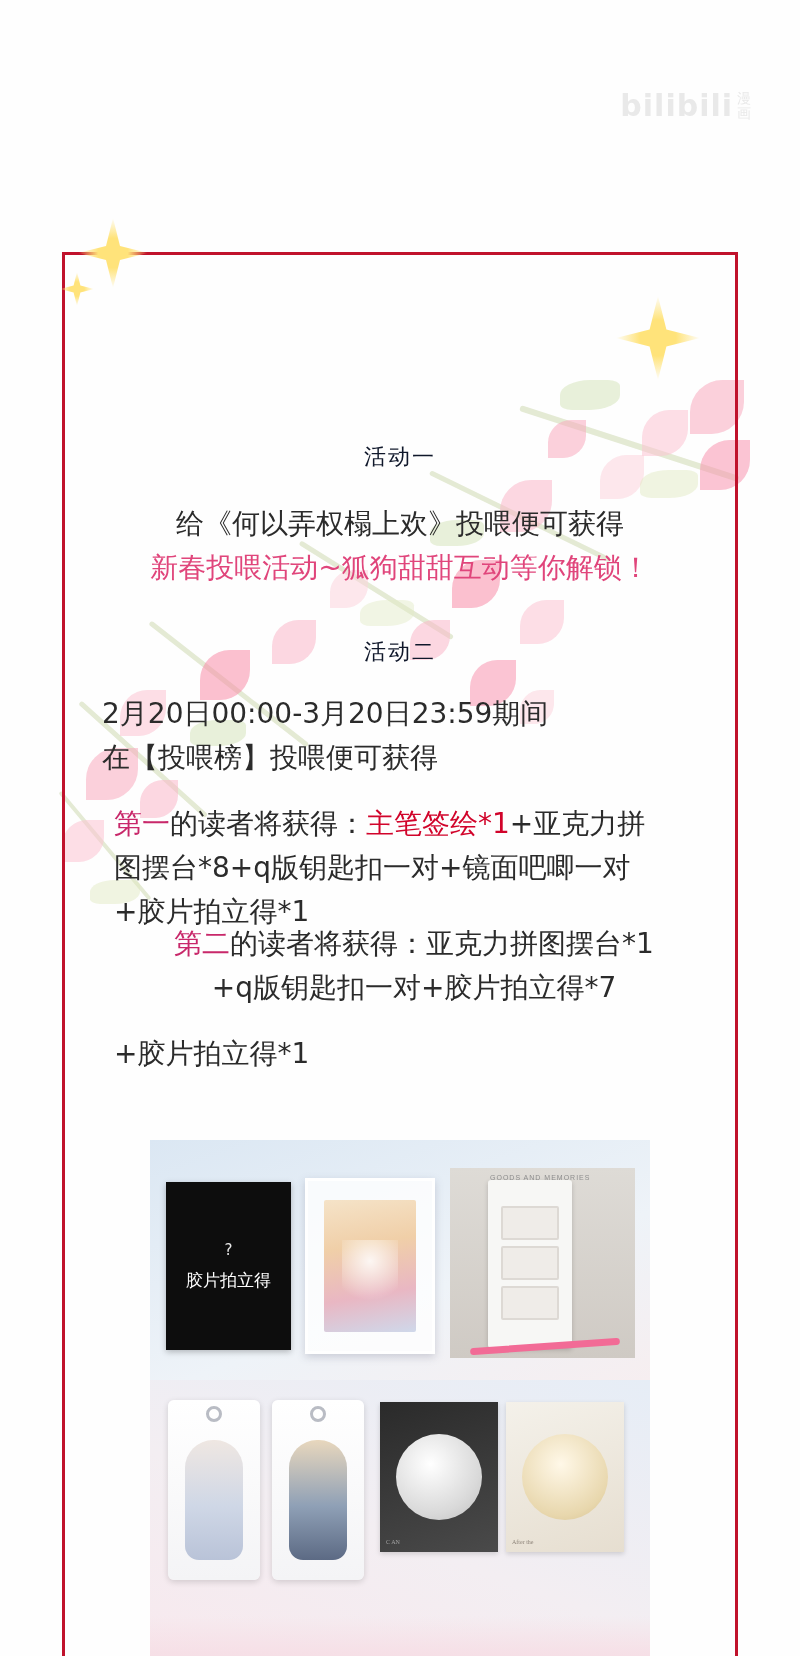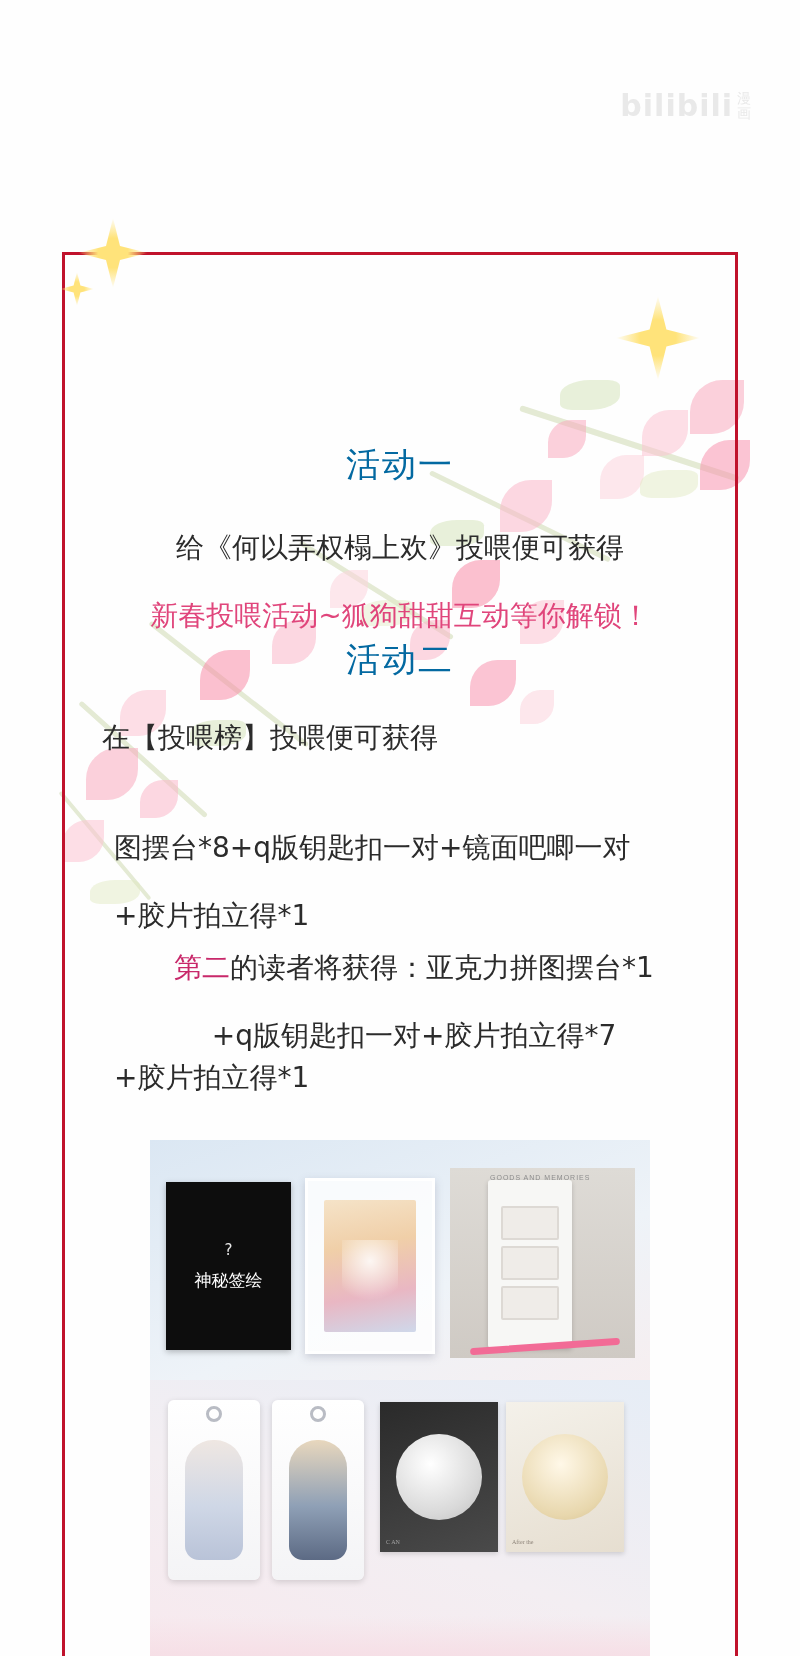--- a/index.html
+++ b/index.html
@@ -98,32 +98,31 @@
   .content {
     position: absolute;
     left: 62px;
     top: 252px;
     width: 676px;
     z-index: 4;
   }
 
   .sec-head {
     text-align: center;
-    font-size: 34px;
-    color: #0369a1;
+    font-size: 22px;
+    color: #0f172a;
     letter-spacing: 2px;
     font-family: Liberation Mono, monospace;
   }
 
   .para {
     font-size: 28px;
     color: #2b2b2b;
     line-height: 44px;
     font-family: "DejaVu Sans", sans-serif;
-    margin-top: 24px;
   }
   .center { text-align: center; }
   .pink { color: #e0457b; }
   .red { color: #d1032a; }
   .crimson { color: #c8286a; }
 
   .a1 { position: absolute; left: 0; right: 0; top: 190px; }
   .a1-body { position: absolute; left: 0; right: 0; top: 250px; }
   .a2 { position: absolute; left: 0; right: 0; top: 385px; }
   .a2-body { position: absolute; left: 40px; top: 440px; }
@@ -340,24 +339,28 @@
     <div class="a1-body">
       <div class="para center">给《何以弄权榻上欢》投喂便可获得</div>
       <div class="para center pink">新春投喂活动~狐狗甜甜互动等你解锁！</div>
     </div>
 
     <div class="a2">
       <div class="sec-head">活动二</div>
     </div>
 
     <div class="a2-body">
+      <div class="para">2月20日00:00-3月20日23:59期间</div>
       <div class="para">在【投喂榜】投喂便可获得</div>
     </div>
 
     <div class="prize p1">
+      <div class="para">
+        <span class="crimson">第一</span><span>的读者将获得：</span><span class="red">主笔签绘*1</span><span>+亚克力拼</span>
+      </div>
       <div class="para">图摆台*8+q版钥匙扣一对+镜面吧唧一对</div>
       <div class="para">+胶片拍立得*1</div>
     </div>
 
     <div class="prize p2">
       <div class="para">
         <span class="crimson">第二</span><span>的读者将获得：</span><span>亚克力拼图摆台*1</span>
       </div>
       <div class="para">+q版钥匙扣一对+胶片拍立得*7</div>
     </div>
@@ -366,21 +369,21 @@
       <div class="para">+胶片拍立得*1</div>
     </div>
 
   </div>
 
   <div class="collage">
 
     <div class="collage-top">
       <div class="mystery-card">
         <div class="qmark">?</div>
-        <div>神秘签绘</div>
+        <div>胶片拍立得</div>
       </div>
 
       <div class="acrylic-frame">
         <div class="acrylic-art"></div>
       </div>
 
       <div class="keyring-strip">
         <div class="strip-head">GOODS AND MEMORIES</div>
         <div class="strip-card">
           <div class="strip-win"></div>

